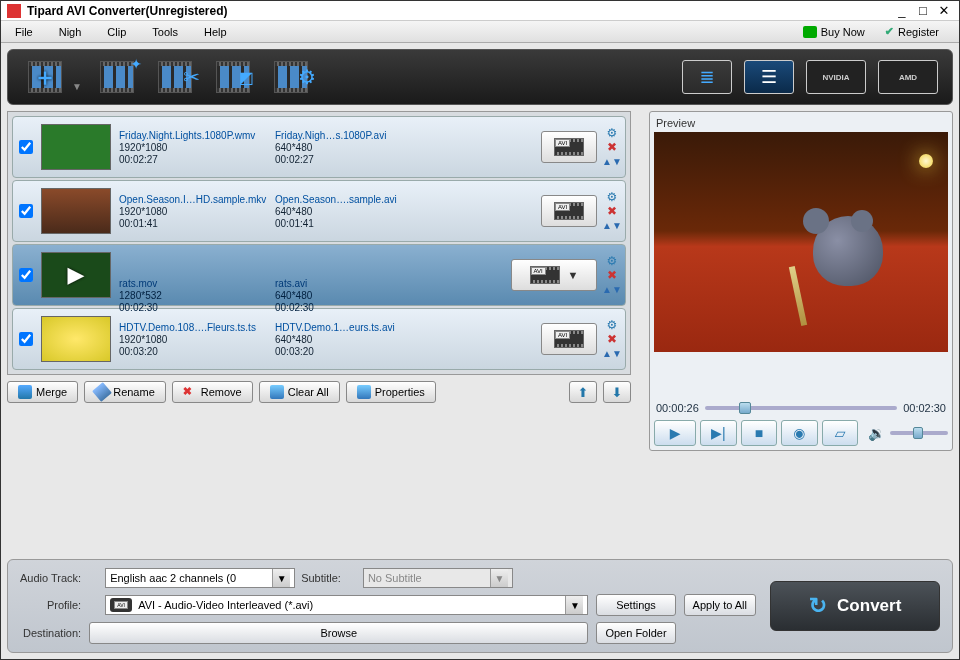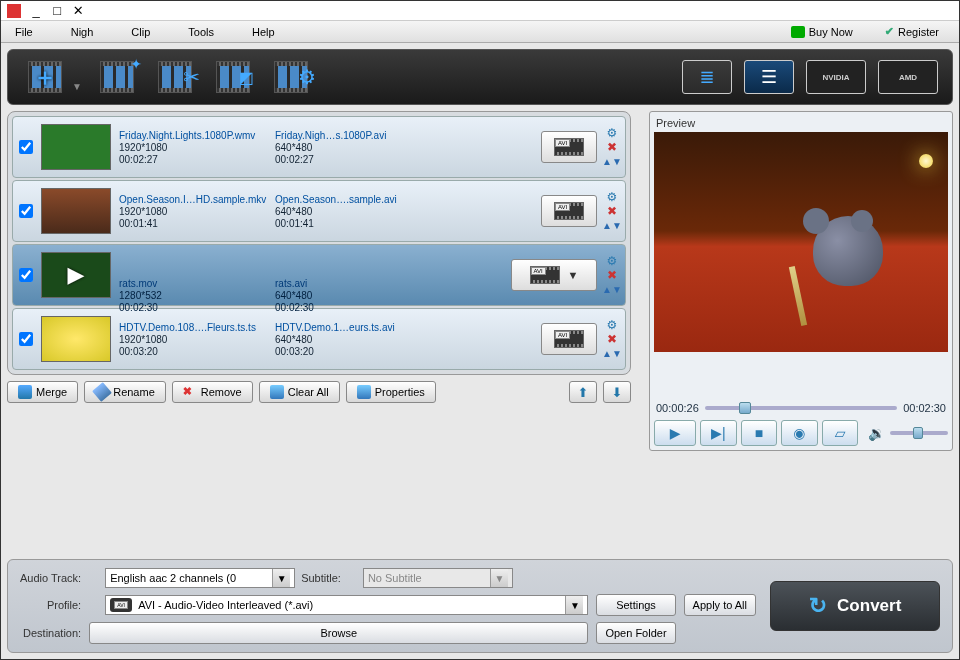--- a/index.html
+++ b/index.html
@@ -5,21 +5,21 @@
 * { box-sizing: border-box; margin: 0; padding: 0; font-family: "Segoe UI", Tahoma, sans-serif; }
 body { background: #e8e8e8; width: 960px; height: 660px; overflow: hidden; font-size: 11px; }
 
 .window { border: 1px solid #333; background: #e8e8e8; width: 960px; height: 660px; display: flex; flex-direction: column; }
 
 .titlebar { display: flex; align-items: center; padding: 2px 6px; background: #fff; border-bottom: 1px solid #ccc; }
 .title-icon { width: 14px; height: 14px; background: #d33; margin-right: 6px; }
 .title-text { flex: 1; font-size: 12px; font-weight: bold; }
 .title-controls span { display: inline-block; width: 18px; text-align: center; cursor: pointer; font-size: 13px; }
 
-.menubar { display: flex; align-items: center; padding: 2px 10px; background: linear-gradient(#f5f5f5,#e0e0e0); border-bottom: 1px solid #aaa; gap: 12px; }
+.menubar { display: flex; align-items: center; padding: 2px 10px; background: linear-gradient(#f5f5f5,#e0e0e0); border-bottom: 1px solid #aaa; }
 .menubar .menu-item { padding: 2px 22px 2px 4px; cursor: pointer; font-size: 11px; }
 .menubar .spacer { flex: 1; }
 .buy-now, .register-link { display: flex; align-items: center; gap: 4px; padding: 2px 10px; cursor: pointer; font-size: 11px; }
 .buy-now .cart-icon { width: 14px; height: 12px; background: #0a0; border-radius: 2px; }
 .register-link .check-icon { color: #3a7; font-weight: bold; }
 
 .toolbar { background: linear-gradient(#3a3a3a,#1a1a1a); border: 1px solid #555; border-radius: 6px; margin: 6px; padding: 8px 14px; display: flex; align-items: center; gap: 12px; }
 .tb-btn { width: 46px; height: 38px; cursor: pointer; display: flex; align-items: center; justify-content: center; position: relative; }
 .filmstrip { width: 34px; height: 32px; background: repeating-linear-gradient(90deg,#2a2a2a 0,#2a2a2a 3px,#4a8ac8 3px,#4a8ac8 12px); border: 1px solid #555; position: relative; }
 .filmstrip::before, .filmstrip::after { content:""; position:absolute; left:0; right:0; height:4px; background: repeating-linear-gradient(90deg,#333 0,#333 2px,#666 2px,#666 4px); }
@@ -31,21 +31,21 @@
 .tb-set .gear { position:absolute; color:#4af; font-size:20px; right:-2px; }
 .tb-arrow { color:#888; font-size:10px; align-self:flex-end; margin-left:-8px; margin-bottom:4px; }
 
 .toolbar .spacer { flex: 1; }
 .tb-right-btn { width: 50px; height: 34px; border: 1px solid #ccc; border-radius: 3px; background: linear-gradient(#3a3a3a,#2a2a2a); cursor:pointer; display:flex; align-items:center; justify-content:center; color:#4af; font-size:18px; }
 .tb-right-btn.sel { background: linear-gradient(#1a4a7a,#0a2a4a); color:#fff; }
 .tb-badge { width: 60px; height: 34px; border: 1px solid #ccc; border-radius: 3px; background:#222; display:flex; align-items:center; justify-content:center; color:#ccc; font-size:8px; font-weight:bold; }
 
 .body-row { display: flex; flex: 1; gap: 6px; padding: 0 6px; min-height: 0; }
 .list-panel { flex: 1; display: flex; flex-direction: column; min-width: 0; }
-.file-list { border: 1px solid #999; border-radius: 8px; background: #d8dce0; overflow: auto; padding: 2px; }
+.file-list { border: 1px solid #999; border-radius: 0; background: #d8dce0; overflow: auto; padding: 2px; }
 .file-row { display: flex; align-items: center; gap: 8px; border: 1px solid #9aa; border-radius: 4px; background: linear-gradient(#e8f0f8,#cad6e0); margin: 2px; padding: 4px 6px; height: 62px; }
 .file-row.selected { background: linear-gradient(#8ab0d0,#5a8ab0); }
 .chk { width: 14px; height: 14px; }
 .thumb { width: 70px; height: 46px; background: #2a7a2a; border: 1px solid #666; display:flex; align-items:center; justify-content:center; }
 .thumb.t2 { background: linear-gradient(#8a4a2a,#4a2a1a); }
 .thumb.t3 { background: #1a4a1a; }
 .thumb.t4 { background: radial-gradient(#ffe86a,#d8c828); }
 .playov { color:#fff; font-size:22px; text-shadow:0 0 3px #000; }
 .filecol { display:flex; flex-direction:column; gap:1px; font-size:10px; color:#123; width:148px; }
 .file-row.selected .filecol { color:#002040; }
@@ -108,20 +108,21 @@
 .convert-btn { width:170px; height:50px; border:1px solid #333; border-radius:6px; background:linear-gradient(#4c5258,#2a2e32); color:#fff; display:flex; align-items:center; justify-content:center; gap:10px; cursor:pointer; font-size:17px; font-weight:bold; }
 .convert-btn .cycle { font-size:22px; color:#4ab4f0; }
 </style>
 </head>
 <body>
 
 <div class="window">
 
   <div class="titlebar">
     <div class="title-icon"></div>
+    <div class="title-text">Tipard AVI Converter(Unregistered)</div>
     <div class="title-controls">
       <span>_</span>
       <span>□</span>
       <span>✕</span>
     </div>
   </div>
 
   <div class="menubar">
     <div class="menu-item">File</div>
     <div class="menu-item">Nigh</div>

